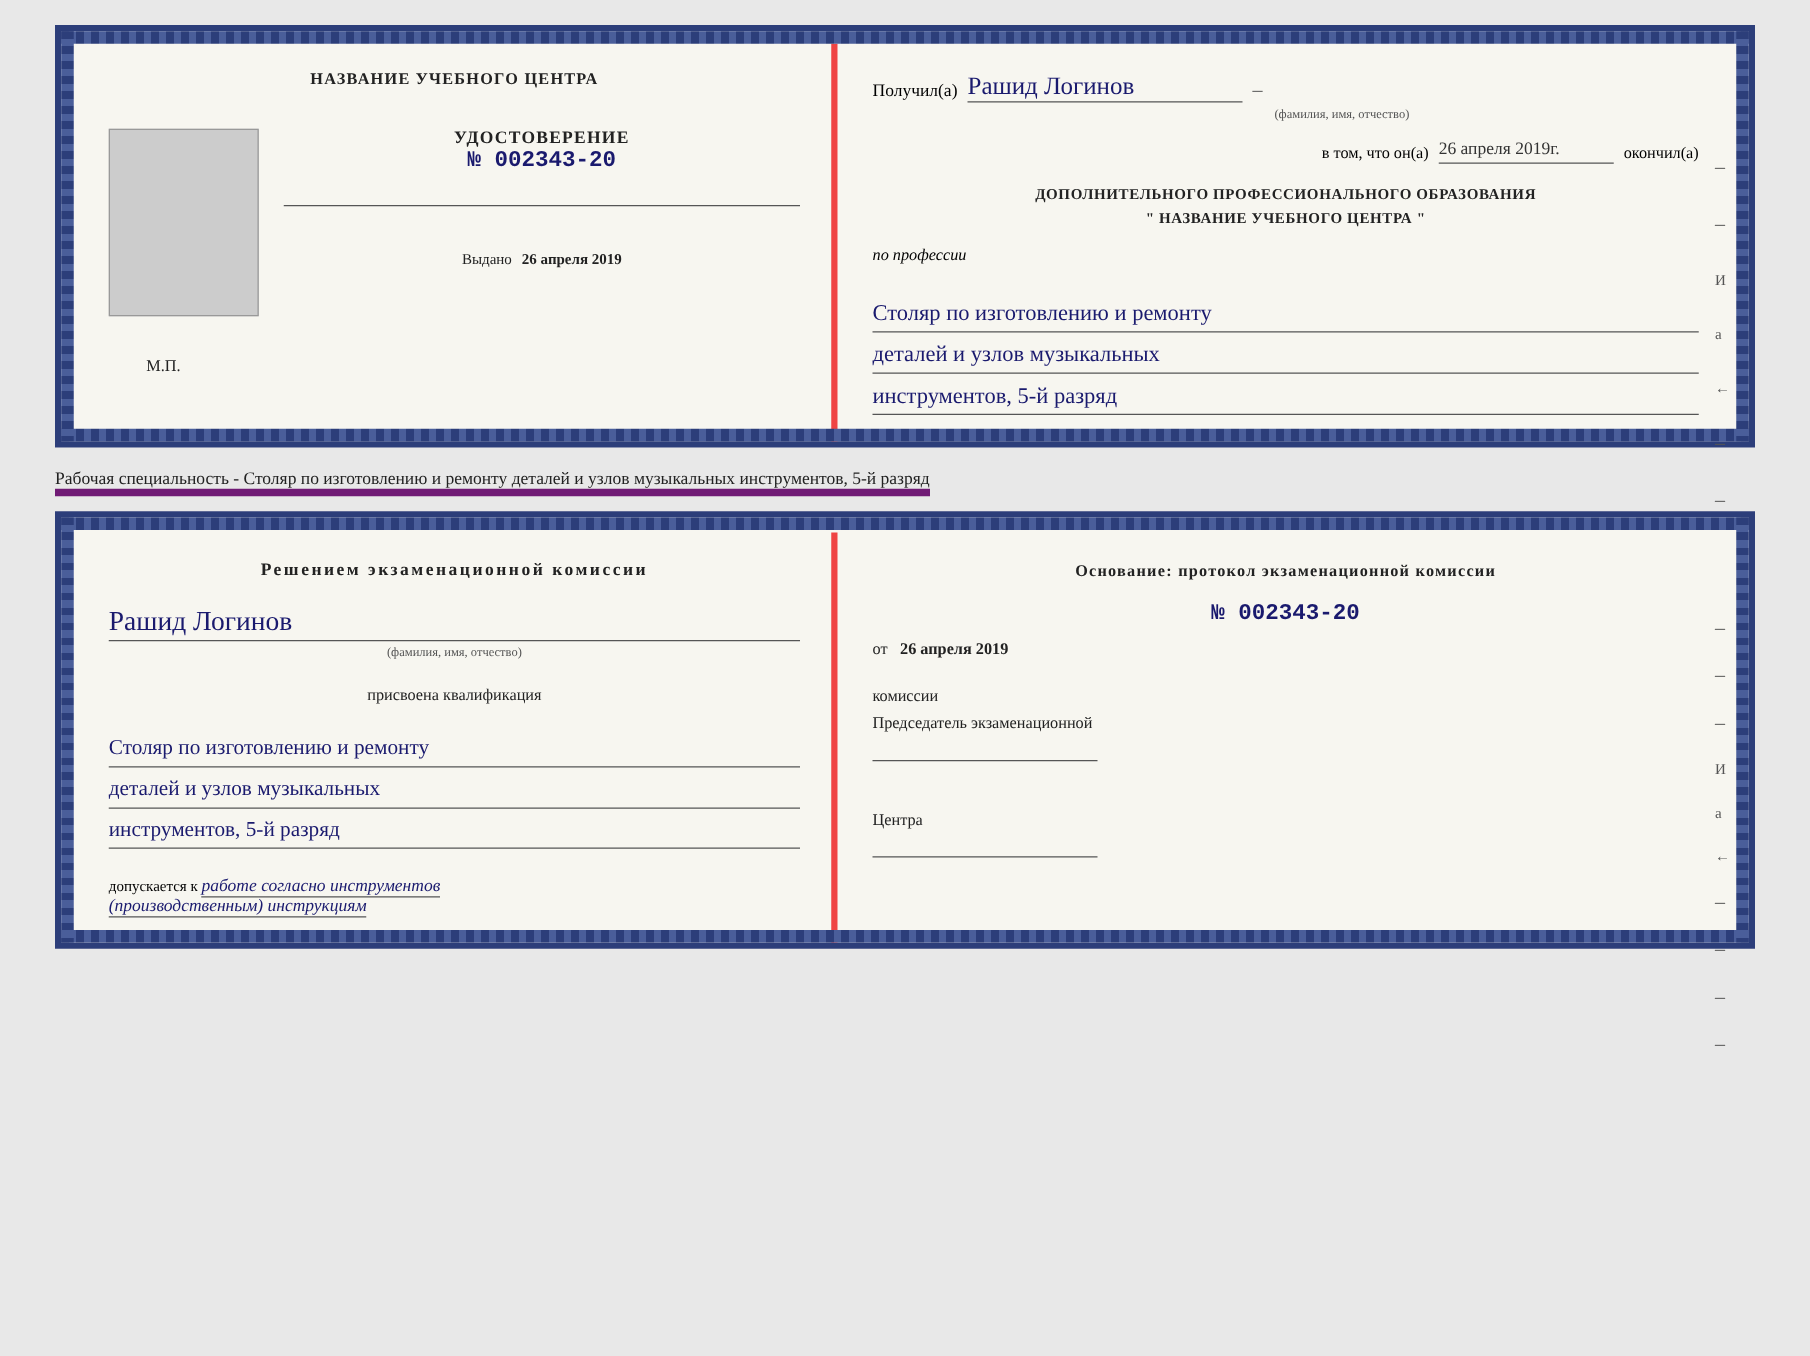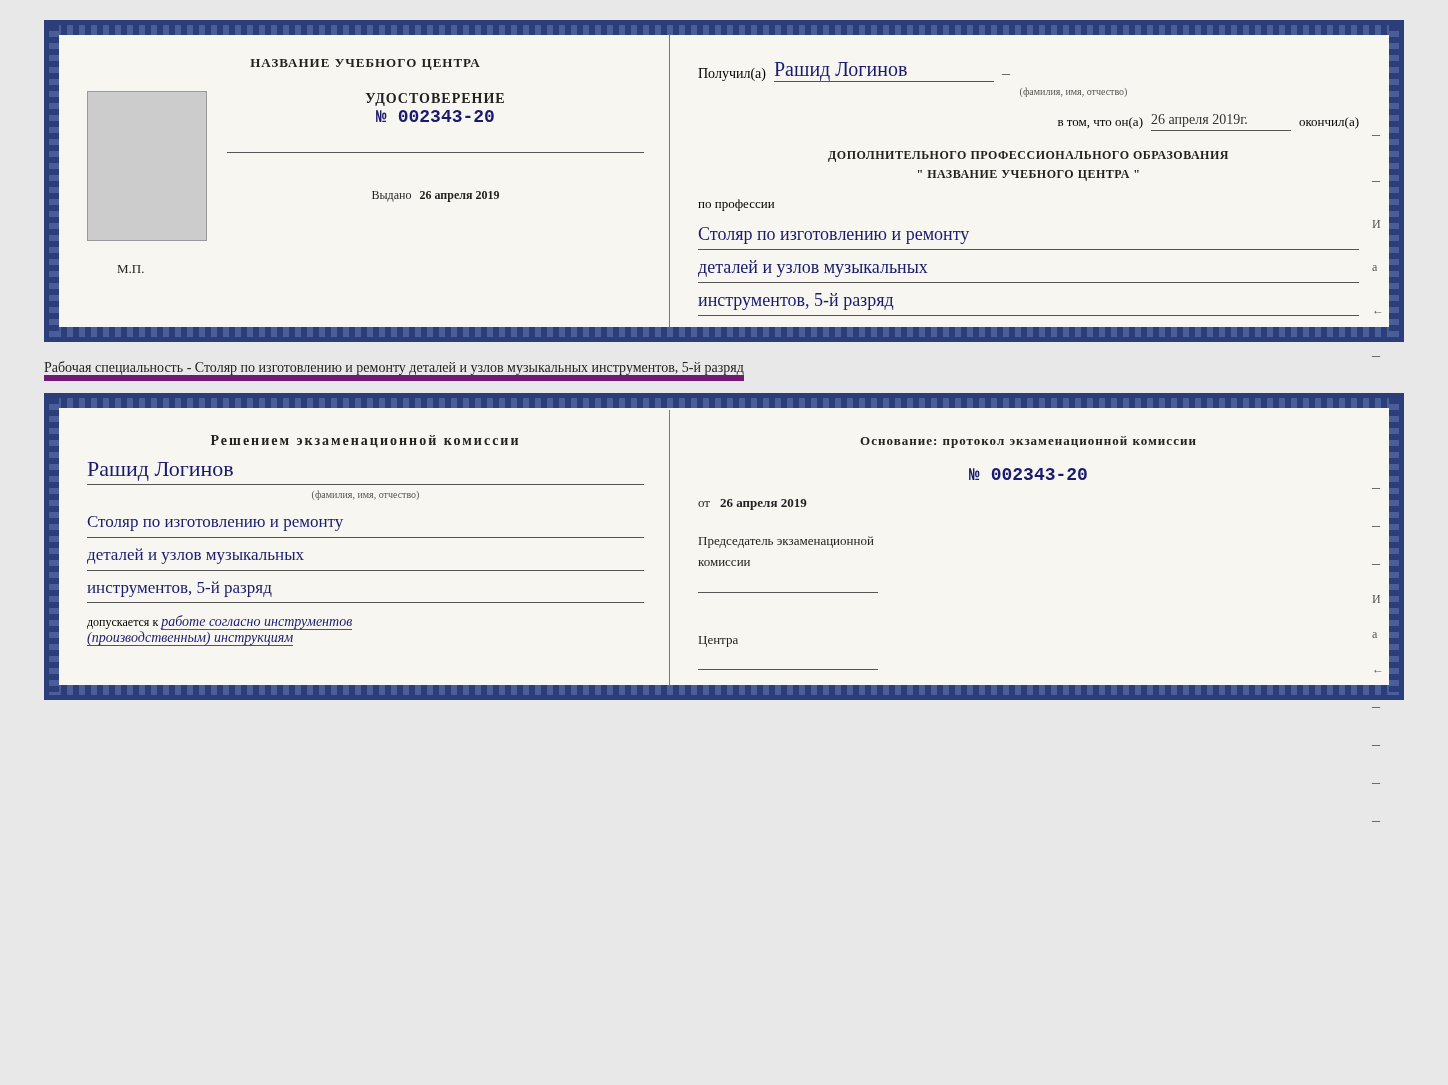--- a/index.html
+++ b/index.html
@@ -222,25 +222,26 @@
     .panel-doc {
       width: 1360px;
       display: flex;
       position: relative;
       background: #f7f6f0;
       border: 5px solid #2c3e7a;
     }
 
     .panel-left {
       width: 46%;
-      border-right: 1px solid #ef4444;
+      border-right: 5px solid #ef4444;
       padding: 20px 25px 20px 38px;
       display: flex;
       flex-direction: column;
       align-items: center;
+      gap: 12px;
     }
 
     .panel-right {
       width: 54%;
       padding: 18px 40px 18px 28px;
       display: flex;
       flex-direction: column;
       position: relative;
     }
 
@@ -326,21 +327,21 @@
       <span style="font-size:13px;">в том, что он(а)</span>
       <span class="date-handwritten">26 апреля 2019г.</span>
       <span style="font-size:13px;">окончил(а)</span>
     </div>
 
     <div class="org-block" style="margin-bottom:12px;">
       <div>ДОПОЛНИТЕЛЬНОГО ПРОФЕССИОНАЛЬНОГО ОБРАЗОВАНИЯ</div>
       <div>" НАЗВАНИЕ УЧЕБНОГО ЦЕНТРА "</div>
     </div>
 
-    <div style="font-size:13px; margin-bottom:5px;">по профессии</div>
+    <div style="font-size:13px; margin-bottom:21px;font-style:italic;">по профессии</div>
     <div>
       <span class="profession-handwritten">Столяр по изготовлению и ремонту</span>
       <span class="profession-handwritten">деталей и узлов музыкальных</span>
       <span class="profession-handwritten">инструментов, 5-й разряд</span>
     </div>
 
     <div class="right-vertical-marks" style="right:15px; top:100px; position:absolute;">
       <span style="color:#555;">–</span>
       <span style="color:#555;">–</span>
       <span style="color:#555; font-size:12px;">И</span>
@@ -366,20 +367,21 @@
 
   <div class="panel-left" style="margin-top:12px; align-items:flex-start;">
 
     <div class="resheniem-title" style="width:100%; margin-bottom:5px;">Решением экзаменационной комиссии</div>
 
     <div class="fio-name-block">
       <div class="fio-handwritten-large" style="width:100%;">Рашид Логинов</div>
       <div class="subtitle-small" style="width:100%; text-align:center;">(фамилия, имя, отчество)</div>
     </div>
 
+    <div class="prisvoena-text" style="margin-top:8px; width:100%; text-align:center;">присвоена квалификация</div>
 
     <div style="width:100%; margin-top:5px;">
       <span class="qualification-handwritten">Столяр по изготовлению и ремонту</span>
       <span class="qualification-handwritten">деталей и узлов музыкальных</span>
       <span class="qualification-handwritten">инструментов, 5-й разряд</span>
     </div>
 
 
     <div style="margin-top:8px; font-size:12px;">
       <span>допускается к</span>
@@ -394,22 +396,22 @@
     <div class="osnovanie-title" style="margin-top:15px; margin-bottom:15px;">Основание: протокол экзаменационной комиссии</div>
 
     <div class="protocol-number" style="margin-bottom:10px;">№ 002343-20</div>
 
     <div class="ot-line" style="margin-bottom:20px;">
       <span>от</span>
       <span style="font-weight:bold; margin-left:5px;">26 апреля 2019</span>
     </div>
 
     <div class="predsedatel-block" style="margin-bottom:10px;">
+      <div>комиссии</div>
       <div>Председатель экзаменационной</div>
-      <div>комиссии</div>
       <div class="signature-line"></div>
     </div>
 
     <div class="predsedatel-block" style="margin-top:20px;">
       <div>Центра</div>
       <div class="signature-line"></div>
     </div>
 
     <div class="right-vertical-marks" style="right:15px; top:80px; position:absolute; gap:20px;">
       <span style="color:#555;">–</span>

